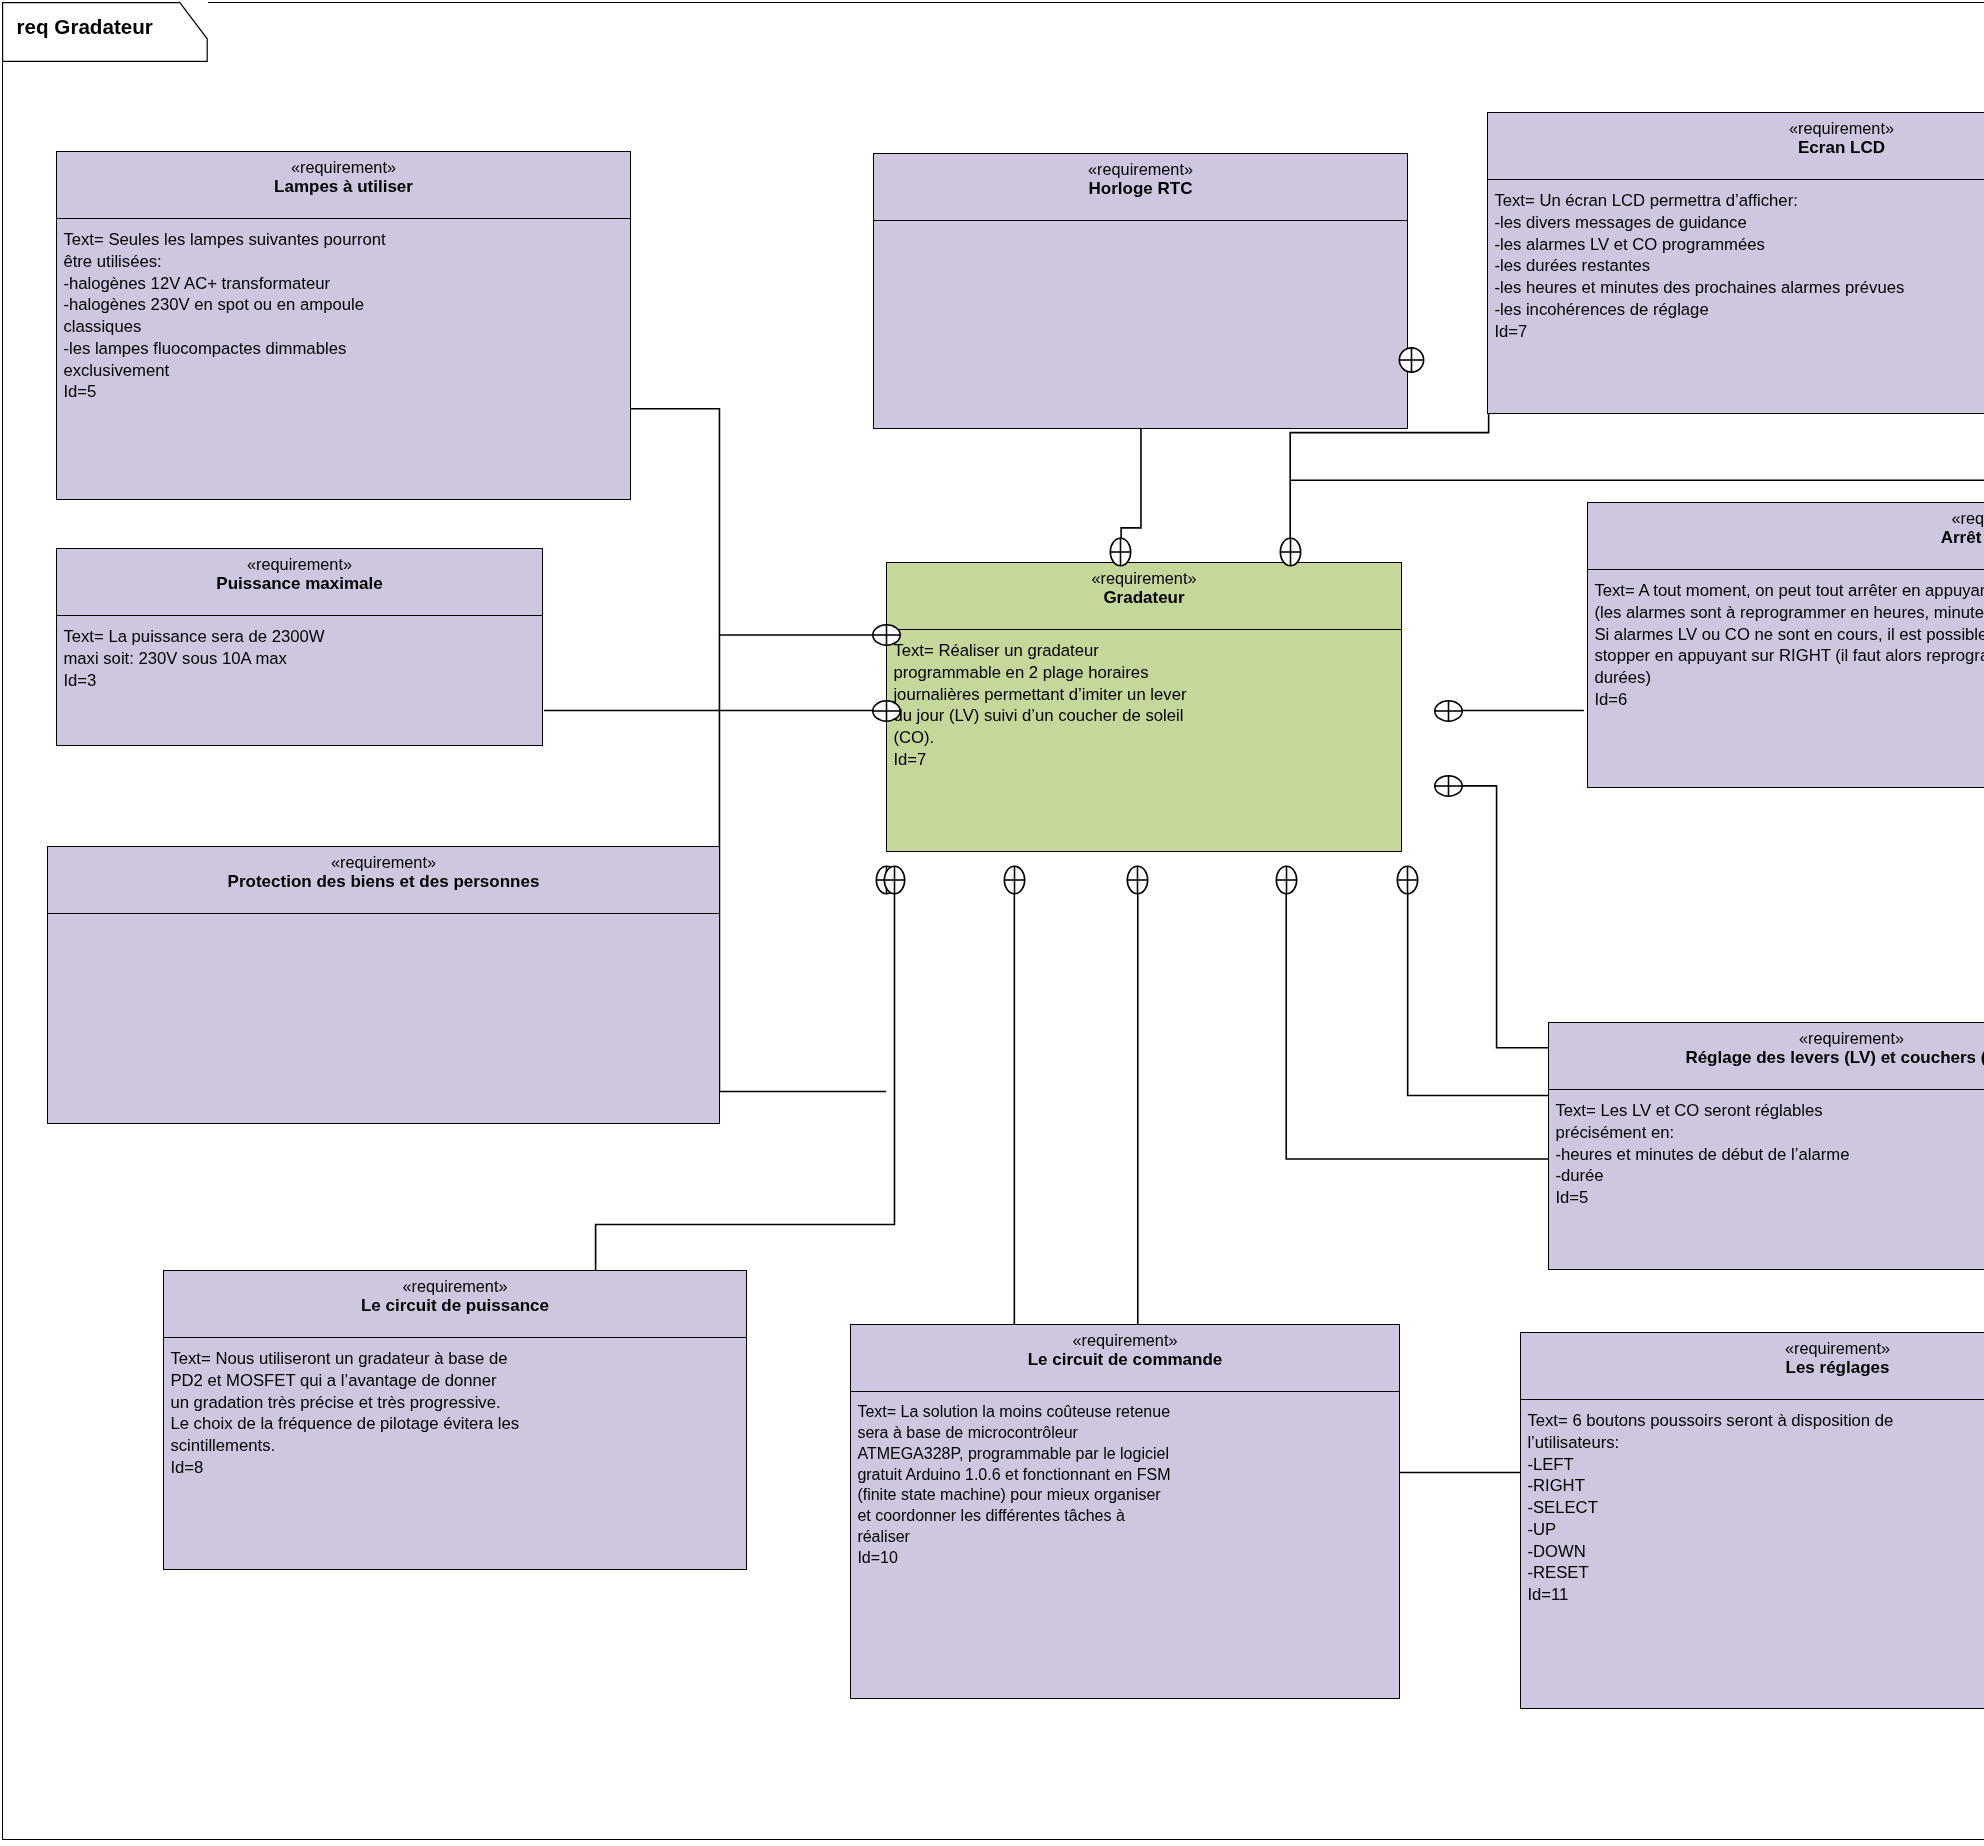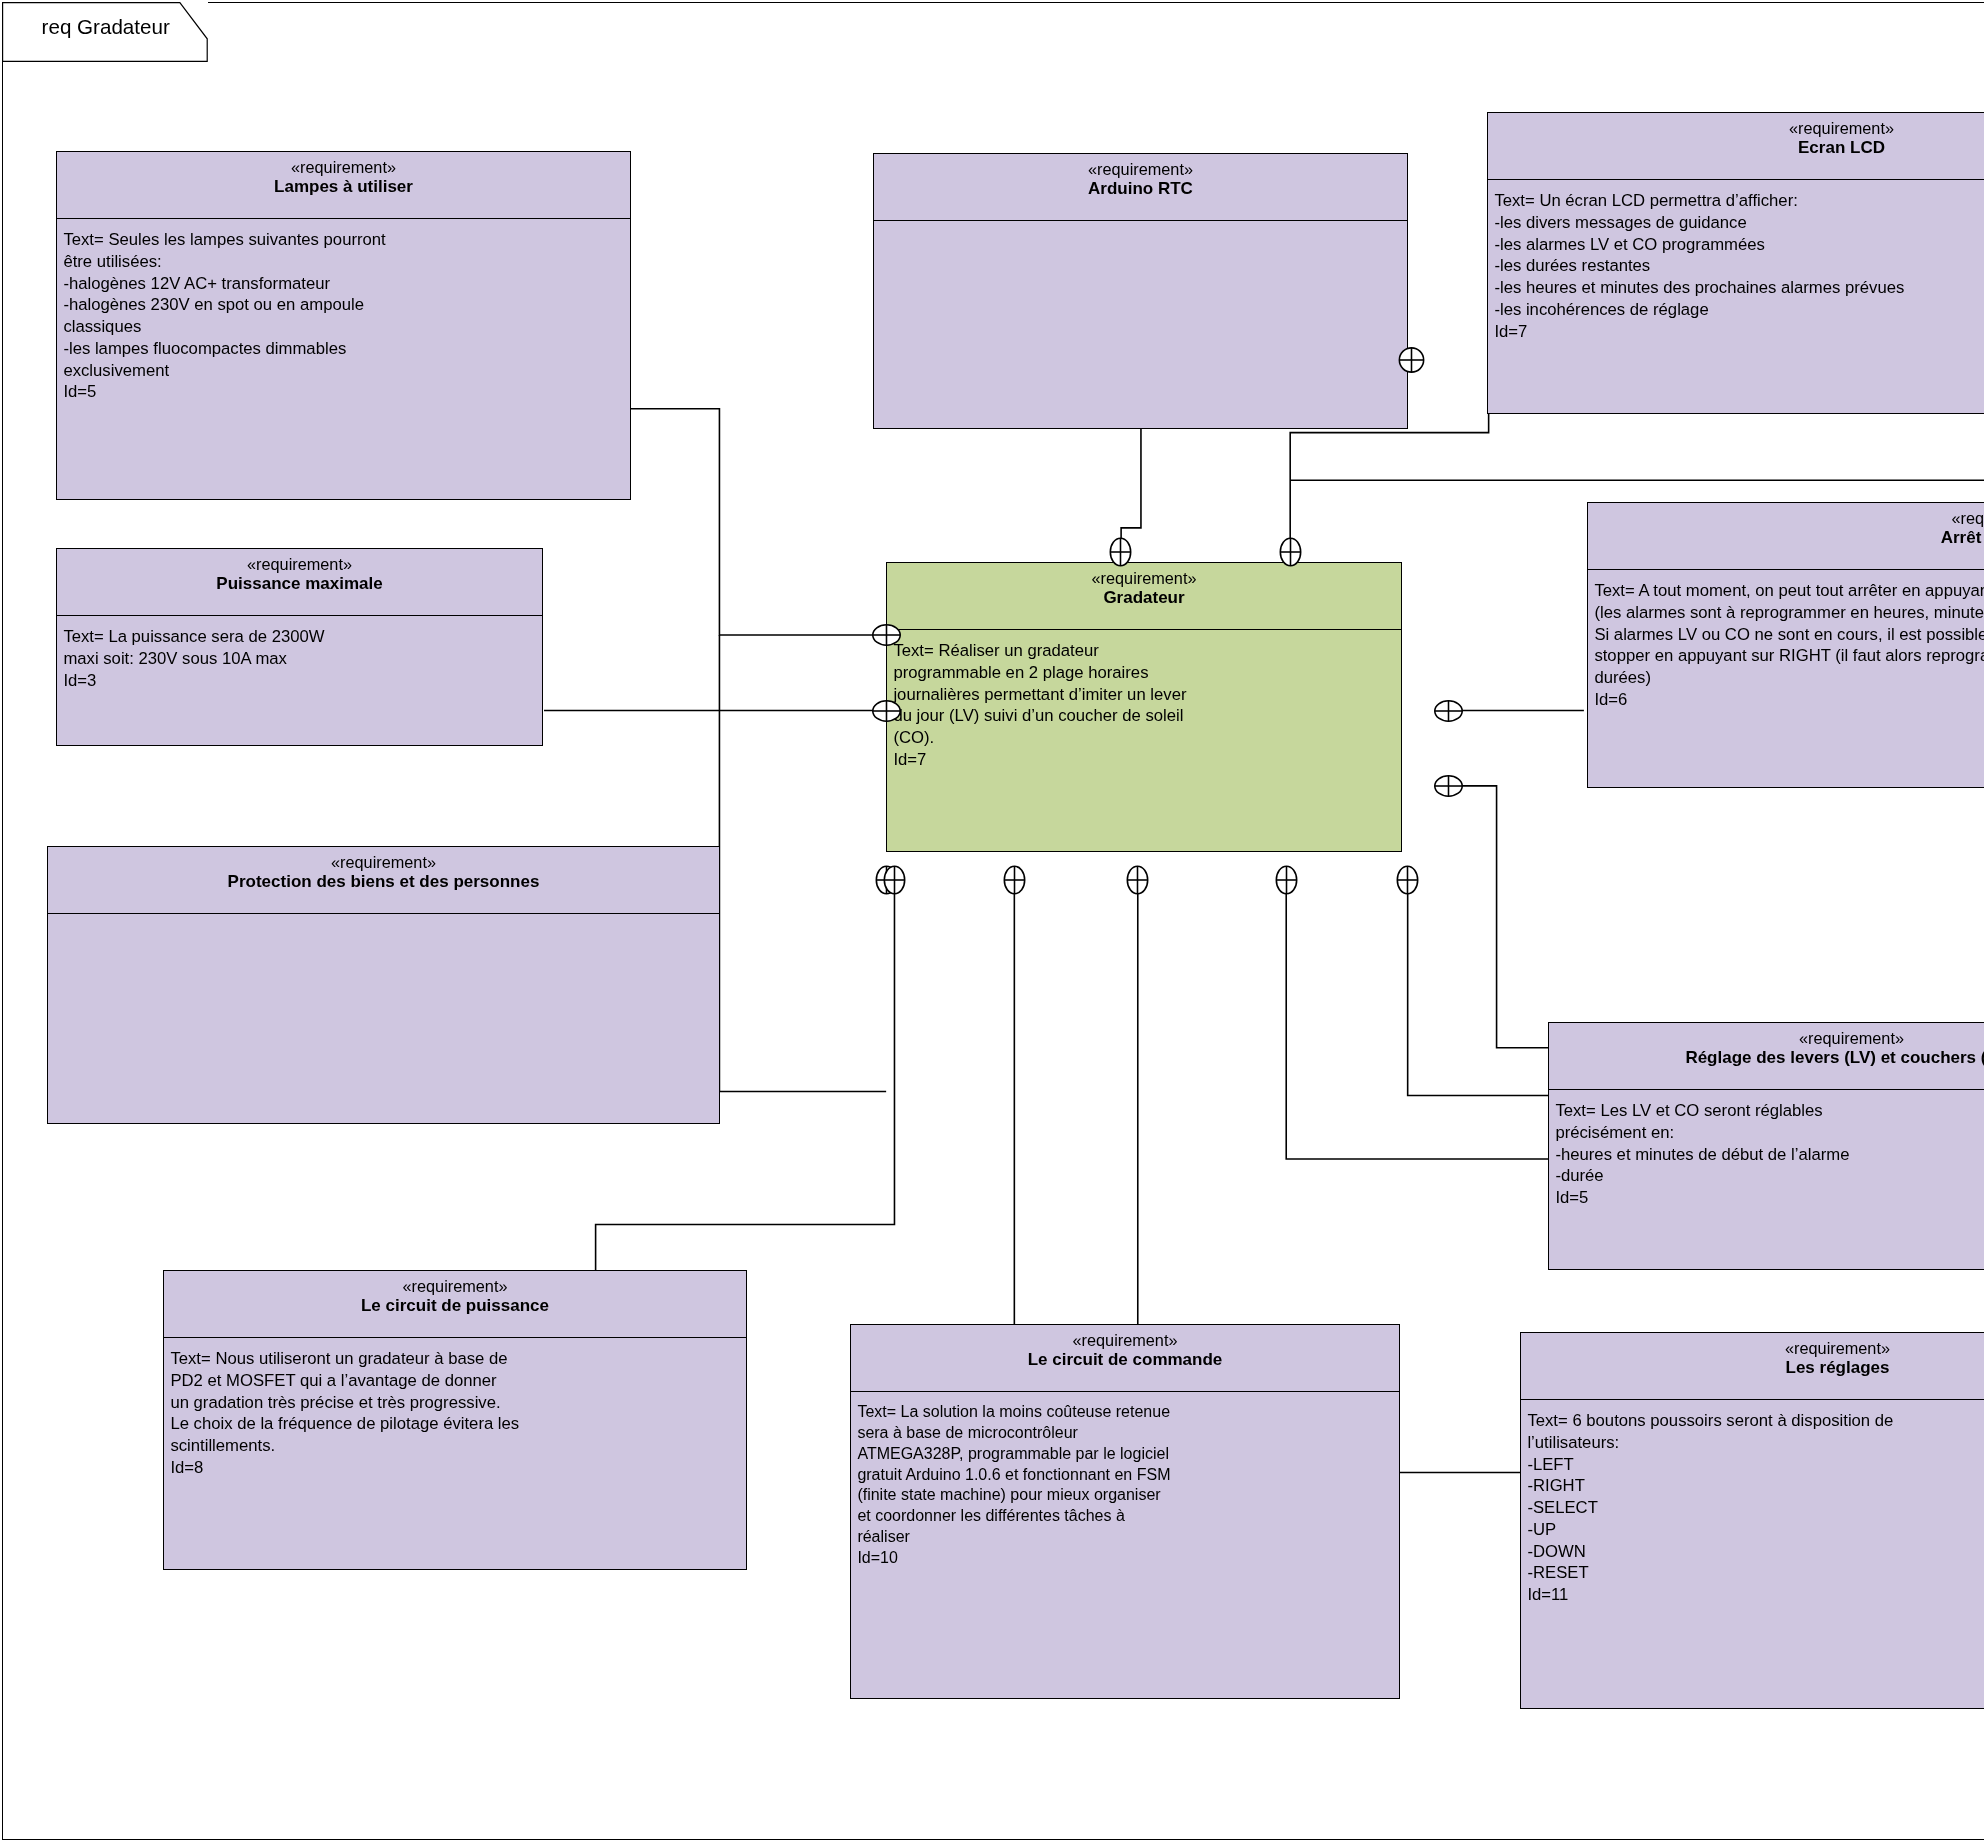--- a/index.html
+++ b/index.html
@@ -5,21 +5,21 @@
   html,body{margin:0;padding:0;background:#ffffff;}
   body{font-family:"Liberation Sans", sans-serif;}
   #stage{position:relative;width:2680px;height:1846px;background:#ffffff;overflow:hidden;}
 
   
   #frame{position:absolute;left:1.6px;top:1.6px;width:2674px;height:1838px;border:1.2px solid #000;box-sizing:border-box;}
   #title-tab{position:absolute;left:1.6px;top:1.6px;width:206px;height:60px;box-sizing:border-box;background:#fff;z-index:5;}
   #title-tab .tabshape{position:absolute;inset:0;background:#fff;border-left:1.2px solid #000;border-top:1.2px solid #000;
       clip-path:polygon(0 0,86% 0,100% 62%,100% 100%,0 100%);}
   #title-tab .tabline{position:absolute;left:0;top:0;width:100%;height:100%;}
-  #title-tab .label{position:absolute;left:15px;top:13.5px;font-size:20.6px;font-weight:normal;color:#000;white-space:nowrap;margin-left:25px;}
+  #title-tab .label{position:absolute;left:15px;top:13.5px;font-size:20.6px;font-weight:bold;color:#000;white-space:nowrap;}
 
   
   .req{position:absolute;box-sizing:border-box;border:1.2px solid #000;background:#cfc6e0;z-index:3;}
   .req.green{background:#c6d79c;}
   .req .head{box-sizing:border-box;border-bottom:1.2px solid #000;padding:5.6px 4px 6.4px 4px;text-align:center;}
   .req .stereo{font-size:16.3px;line-height:1.12;color:#000;font-stretch:condensed;}
   .req .name{font-size:17px;font-weight:bold;line-height:1.18;color:#000;margin-top:1.6px;}
   .req .body{padding:10.3px 6.4px 4px 6.4px;font-size:16.7px;line-height:1.30;color:#000;white-space:pre-line;}
 
   
@@ -202,21 +202,21 @@
   <div class="req cond" style="left:47px;top:846px;width:673px;height:278px;">
     <div class="head" style="height:67px;">
       <div class="stereo">«requirement»</div>
       <div class="name">Protection des biens et des personnes</div>
     </div>
   </div>
 
   <div class="req cond" style="left:873px;top:153px;width:535px;height:276px;">
     <div class="head" style="height:67px;">
       <div class="stereo">«requirement»</div>
-      <div class="name">Arduino RTC</div>
+      <div class="name">Horloge RTC</div>
     </div>
   </div>
 
   <div class="req cond" style="left:1487px;top:112px;width:709px;height:302px;">
     <div class="head" style="height:67px;">
       <div class="stereo">«requirement»</div>
       <div class="name">Ecran LCD</div>
     </div>
     <div class="body">Text= Un écran LCD permettra d’afficher:
 -les divers messages de guidance

